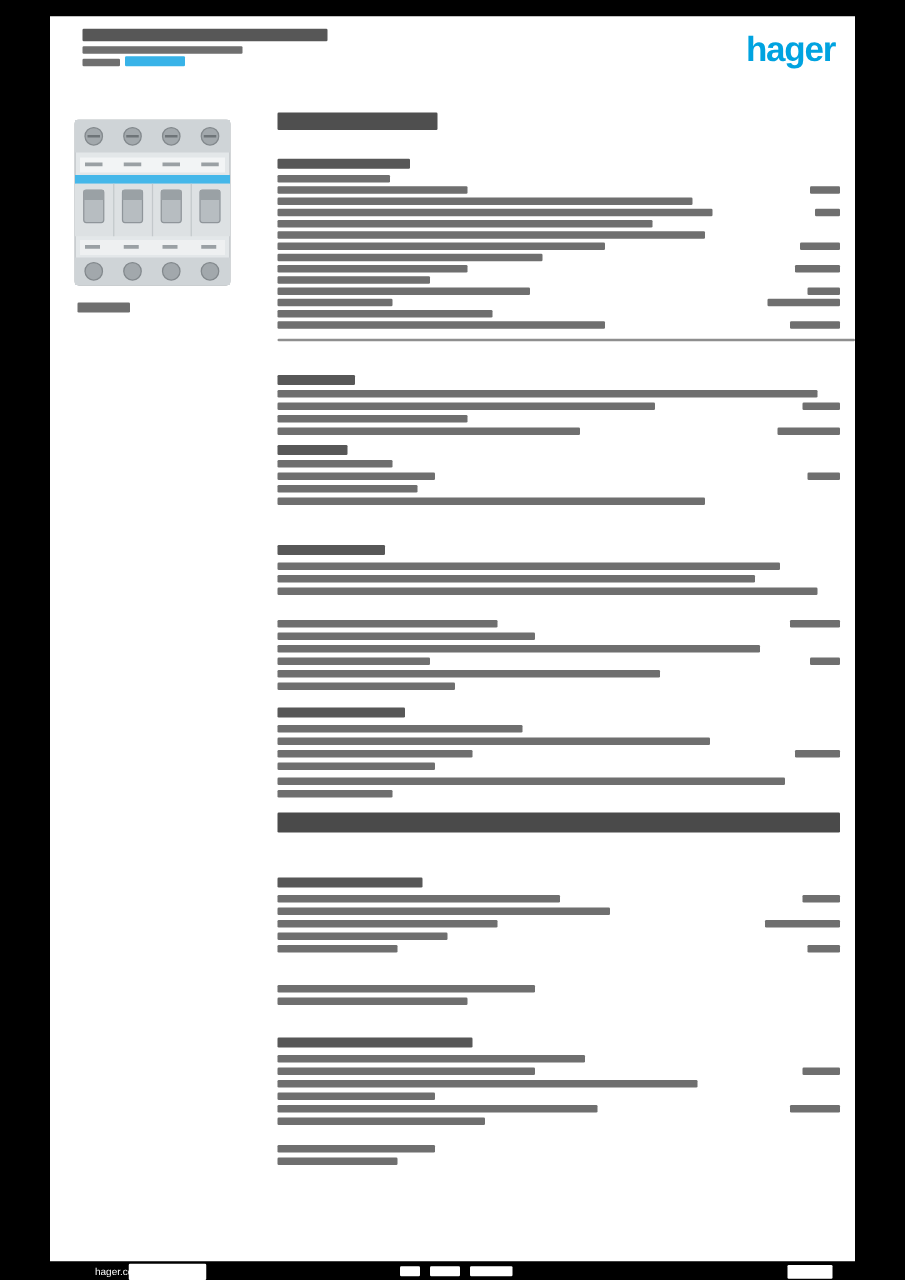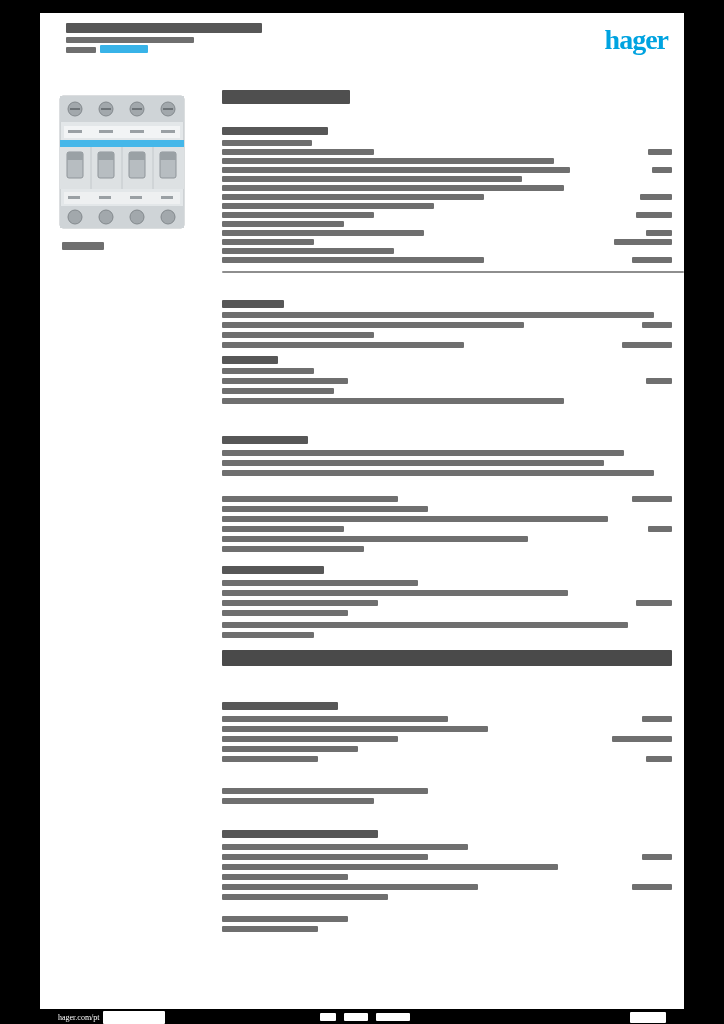--- a/index.html
+++ b/index.html
@@ -1,21 +1,21 @@
 <!DOCTYPE html>
 <html><head>
 <meta charset="utf-8">
 <style>
   html,body{margin:0;padding:0;background:#000;}
   .canvas{
     position:relative;
     width:724px;height:1024px;
     background:#000;
     overflow:hidden;
-    font-family:Liberation Serif, serif;
+    font-family:Liberation Sans, sans-serif;
   }
   .page{
     position:absolute;
     left:40px;top:13px;
     width:644px;height:996px;
     background:#ffffff;
   }
   .bar{position:absolute;border-radius:1px;}
   .logo{
     position:absolute;
@@ -28,21 +28,21 @@
     text-align:right;
     color:#00a3e0;
   }
   .product-image{
     position:absolute;
     left:58px;top:90px;
     width:128px;height:144px;
   }
   .footer-url{
     position:absolute;
-    left:58px;top:1012px;
+    left:76px;top:1012px;
     color:#ffffff;
     font-size:8px;
     line-height:12px;
     text-decoration:none;
   }
   #bars{position:absolute;left:0;top:0;width:724px;height:1024px;}
 </style>
 </head>
 <body>
 

